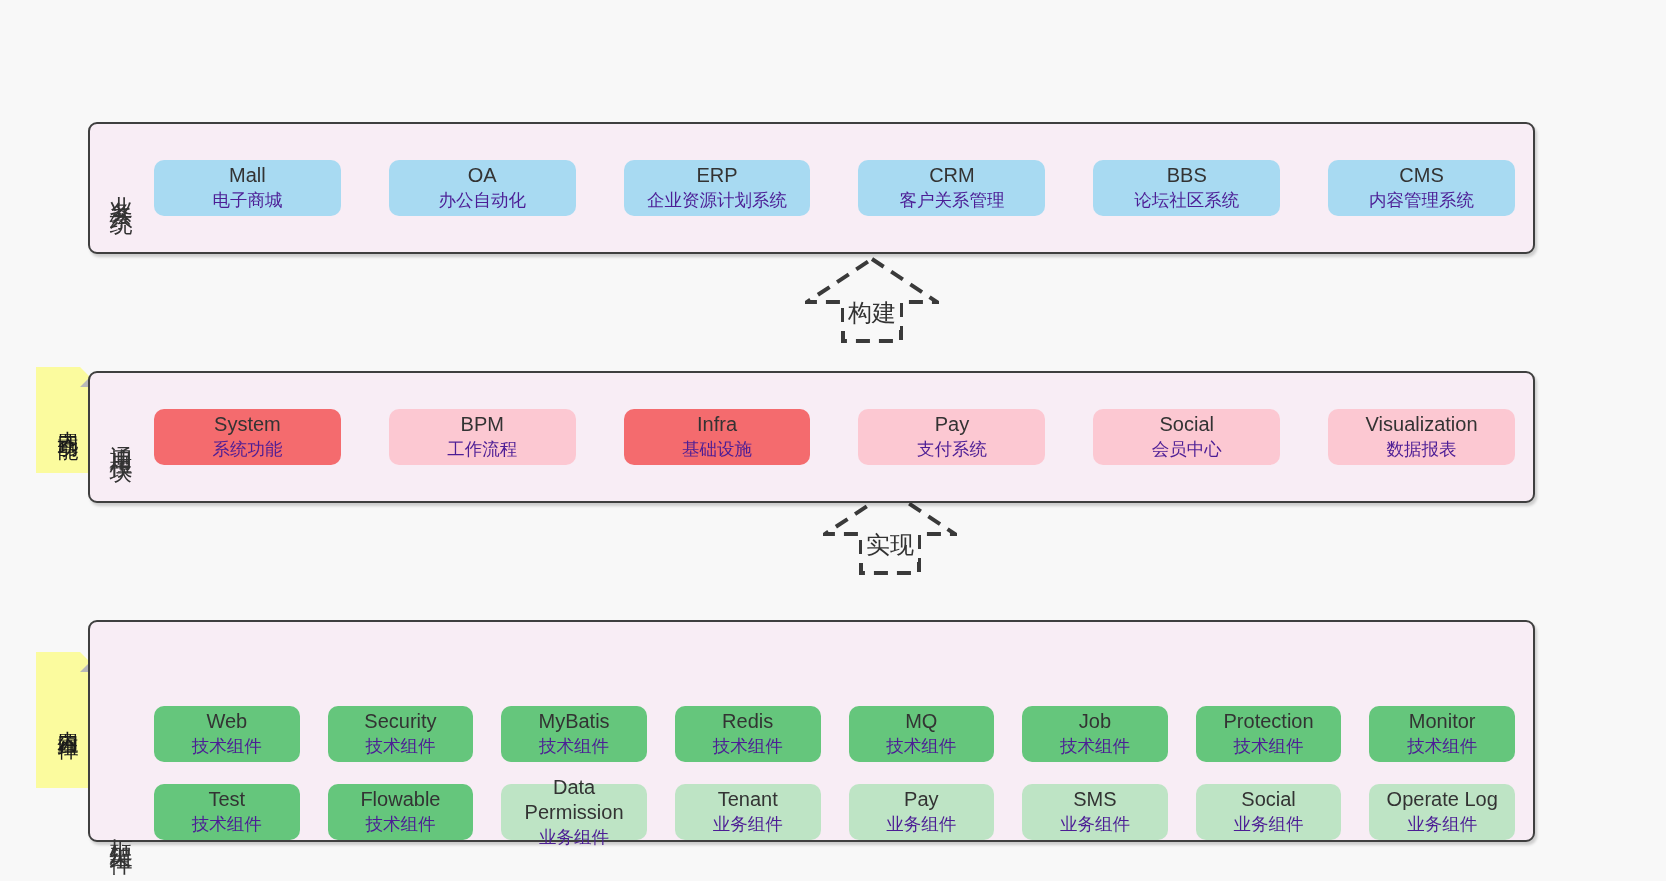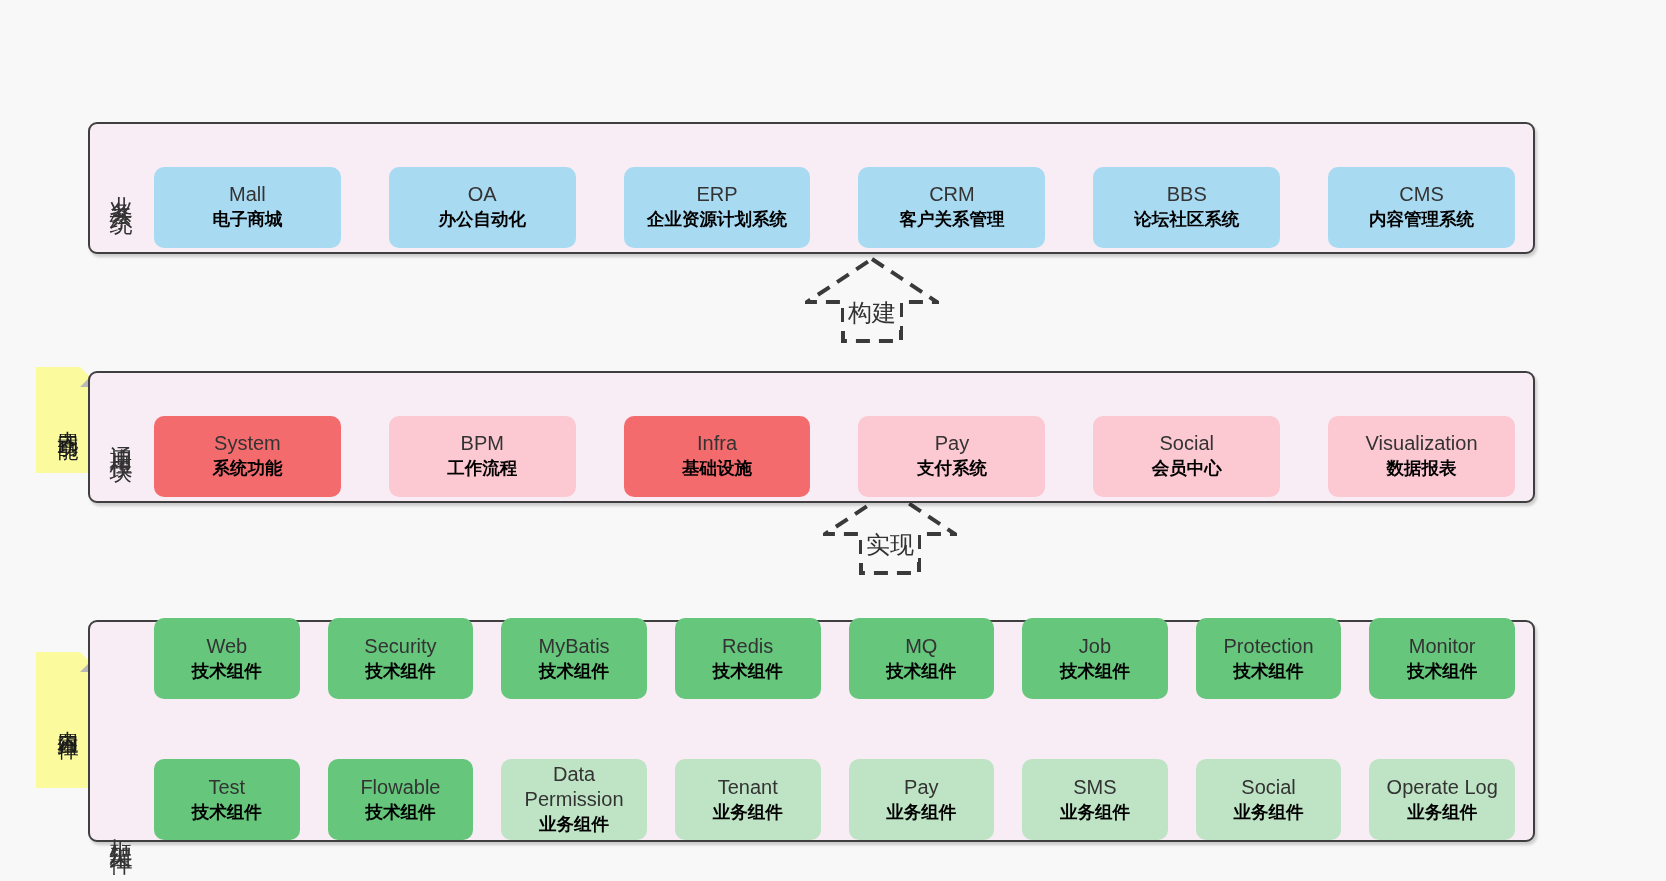--- a/index.html
+++ b/index.html
@@ -39,33 +39,32 @@
   .grid {
     flex: 1 1 auto;
     display: grid;
     align-items: center;
     margin-right: 18px;
   }
   .grid-6  { grid-template-columns: repeat(6, 1fr); column-gap: 48px; }
   .grid-8  { grid-template-columns: repeat(8, 1fr); column-gap: 28px; row-gap: 22px; }
   
   .box {
-    height: 81px;
+    height: 56px;
     border-radius: 10px;
     display: flex;
     flex-direction: column;
     justify-content: center;
     align-items: center;
     text-align: center;
     line-height: 25px;
     padding: 2px 6px;
-    margin-top: 38px;
   }
   .box-title { font-size: 20px; color: #333; }
-  .box-sub   { font-size: 17.5px; color: #000000; font-weight: bold; }
+  .box-sub   { font-size: 17.5px; color: #4c1d95; }
   .blue       { background: #a8daf2; }
   .red        { background: #f46b6e; }
   .pink       { background: #fcc8d2; }
   .green      { background: #65c67c; }
   .lightgreen { background: #bee4c5; }
   
   .tab {
     position: absolute;
     left: 36px; width: 64px;
     background: #fbfb9e;

